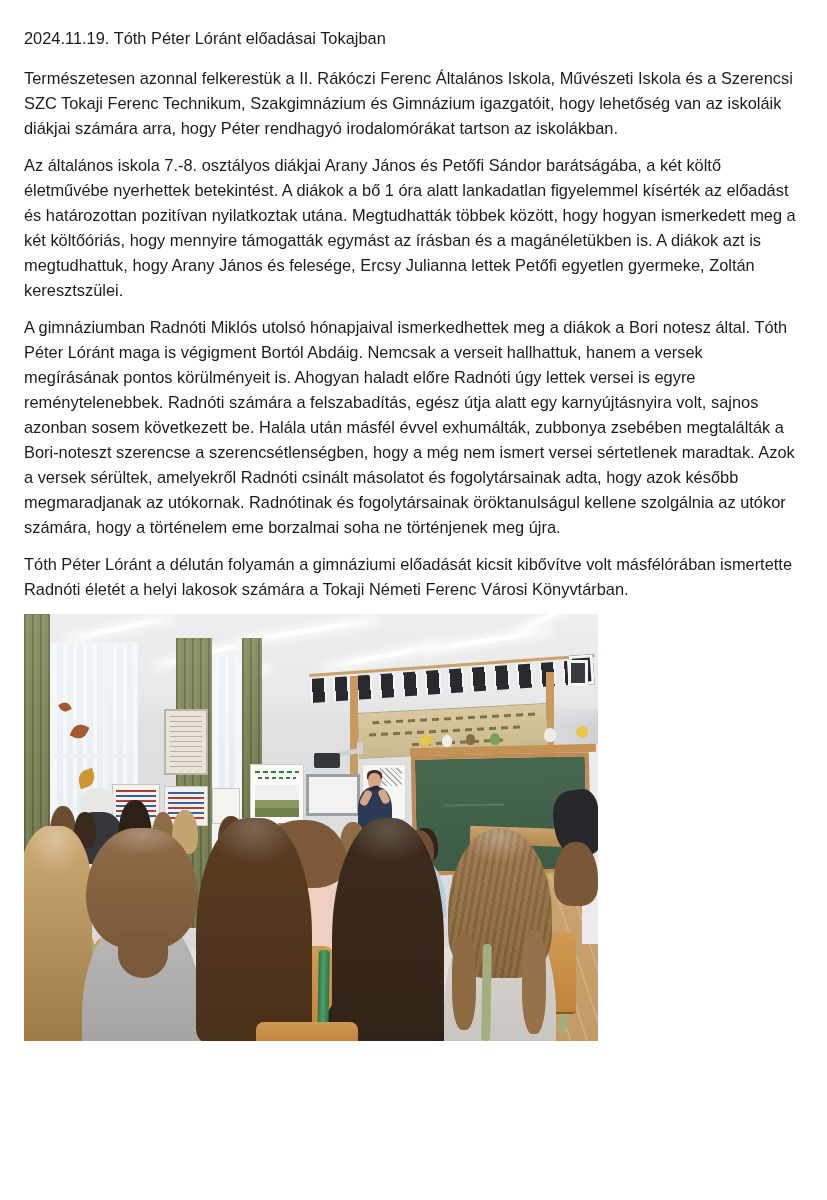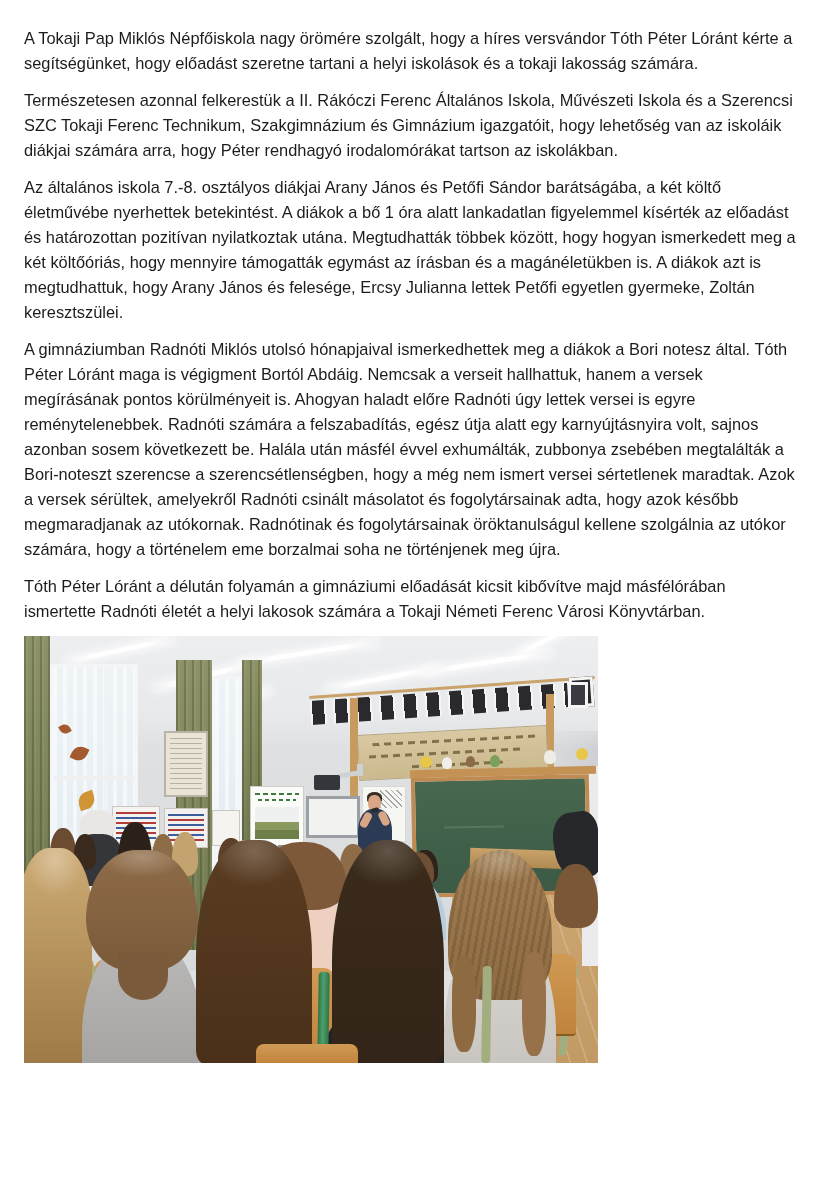--- a/index.html
+++ b/index.html
@@ -56,25 +56,25 @@
   .tube{position:absolute;border-radius:4px;}
   .tube.green{background:linear-gradient(90deg,#2f7347,var(--chairGreen) 45%,#2f7347);}
   .tube.olive{background:var(--chairOlive);}
   .handwriting{position:absolute;height:3px;background:repeating-linear-gradient(90deg,var(--ink) 0 7px,rgba(0,0,0,0) 7px 12px);opacity:.8;}
 </style>
 </head>
 <body>
 
 <div class="page">
 
-  <p>A Tokaji Pap Miklós Népfőiskola nagy örömére szolgált, hogy a híres versvándor Tóth Péter Lóránt kérte a segítségünket, hogy előadást szeretne tartani a helyi iskolások és a tokaji lakosság számára.</p>
+  <p class="title">2024.11.19. Tóth Péter Lóránt előadásai Tokajban</p>
   <p>Természetesen azonnal felkerestük a II. Rákóczi Ferenc Általános Iskola, Művészeti Iskola és a Szerencsi SZC Tokaji Ferenc Technikum, Szakgimnázium és Gimnázium igazgatóit, hogy lehetőség van az iskoláik diákjai számára arra, hogy Péter rendhagyó irodalomórákat tartson az iskolákban.</p>
   <p>Az általános iskola 7.-8. osztályos diákjai Arany János és Petőfi Sándor barátságába, a két költő életművébe nyerhettek betekintést. A diákok a bő 1 óra alatt lankadatlan figyelemmel kísérték az előadást és határozottan pozitívan nyilatkoztak utána. Megtudhatták többek között, hogy hogyan ismerkedett meg a két költőóriás, hogy mennyire támogatták egymást az írásban és a magánéletükben is. A diákok azt is megtudhattuk, hogy Arany János és felesége, Ercsy Julianna lettek Petőfi egyetlen gyermeke, Zoltán keresztszülei.</p>
   <p>A gimnáziumban Radnóti Miklós utolsó hónapjaival ismerkedhettek meg a diákok a Bori notesz által. Tóth Péter Lóránt maga is végigment Bortól Abdáig. Nemcsak a verseit hallhattuk, hanem a versek megírásának pontos körülményeit is. Ahogyan haladt előre Radnóti úgy lettek versei is egyre reménytelenebbek. Radnóti számára a felszabadítás, egész útja alatt egy karnyújtásnyira volt, sajnos azonban sosem következett be. Halála után másfél évvel exhumálták, zubbonya zsebében megtalálták a Bori-noteszt szerencse a szerencsétlenségben, hogy a még nem ismert versei sértetlenek maradtak. Azok a versek sérültek, amelyekről Radnóti csinált másolatot és fogolytársainak adta, hogy azok később megmaradjanak az utókornak. Radnótinak és fogolytársainak öröktanulságul kellene szolgálnia az utókor számára, hogy a történelem eme borzalmai soha ne történjenek meg újra.</p>
-  <p>Tóth Péter Lóránt a délután folyamán a gimnáziumi előadását kicsit kibővítve majd másfélórában ismertette Radnóti életét a helyi lakosok számára a Tokaji Németi Ferenc Városi Könyvtárban.</p>
+  <p>Tóth Péter Lóránt a délután folyamán a gimnáziumi előadását kicsit kibővítve volt másfélórában ismertette Radnóti életét a helyi lakosok számára a Tokaji Németi Ferenc Városi Könyvtárban.</p>
 
   <figure class="photo">
 
     <div class="abs" style="left:0;top:95px;width:574px;height:240px;background:linear-gradient(180deg,var(--wall),#d8d9db);z-index:1;"></div>
     <div class="abs" style="left:498px;top:95px;width:76px;height:240px;background:linear-gradient(90deg,rgba(0,0,0,0),var(--wallShade));z-index:1;"></div>
     <div class="abs" style="left:0;top:0;width:574px;height:112px;background:linear-gradient(180deg,#edeef0,var(--ceiling) 70%,rgba(232,233,235,0));z-index:2;"></div>
 
     <div class="light" style="left:40px;top:12px;width:110px;transform:rotate(-12deg);z-index:3;"></div>
     <div class="light" style="left:128px;top:38px;width:100px;transform:rotate(-14deg);z-index:3;"></div>
     <div class="light" style="left:215px;top:14px;width:140px;transform:rotate(-9deg);z-index:3;"></div>

